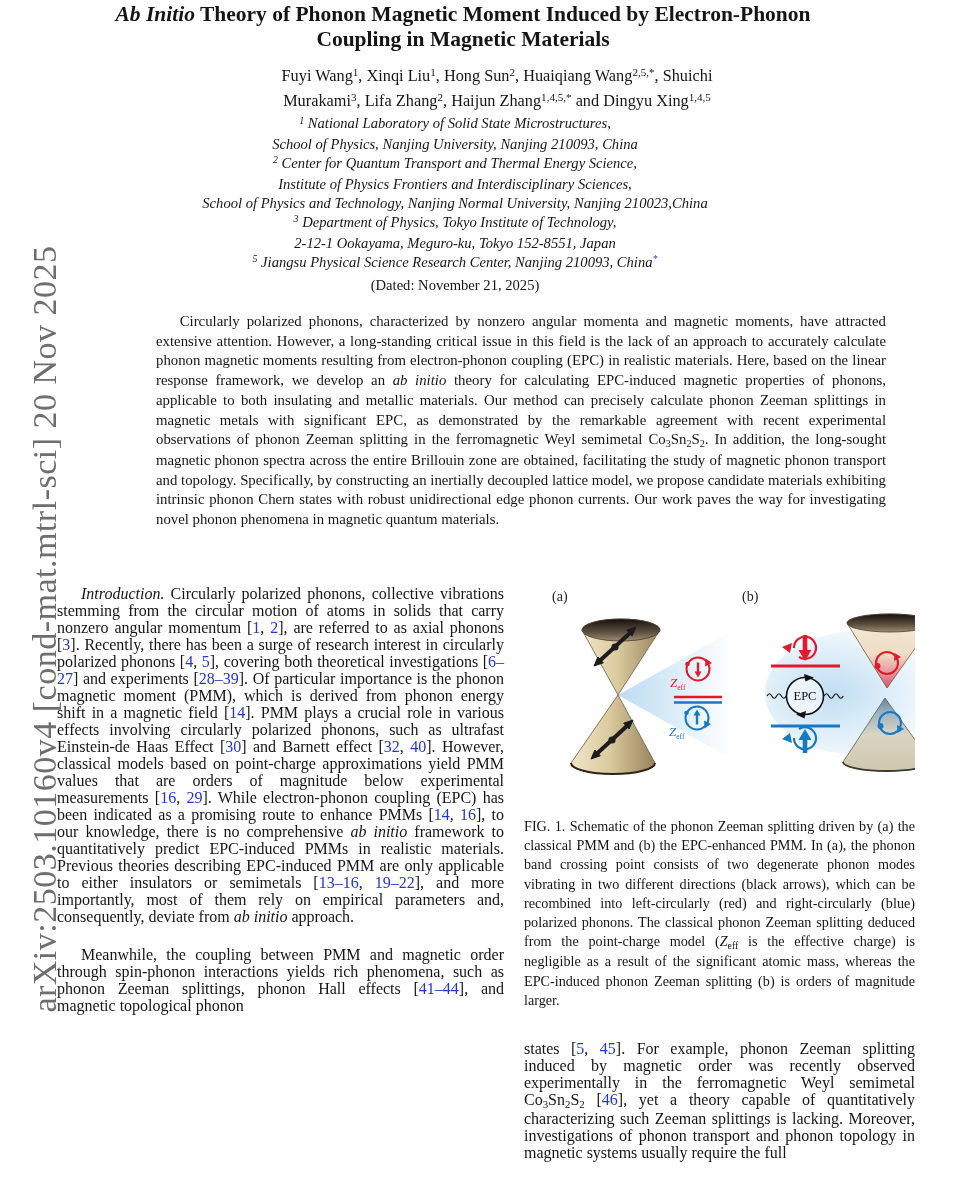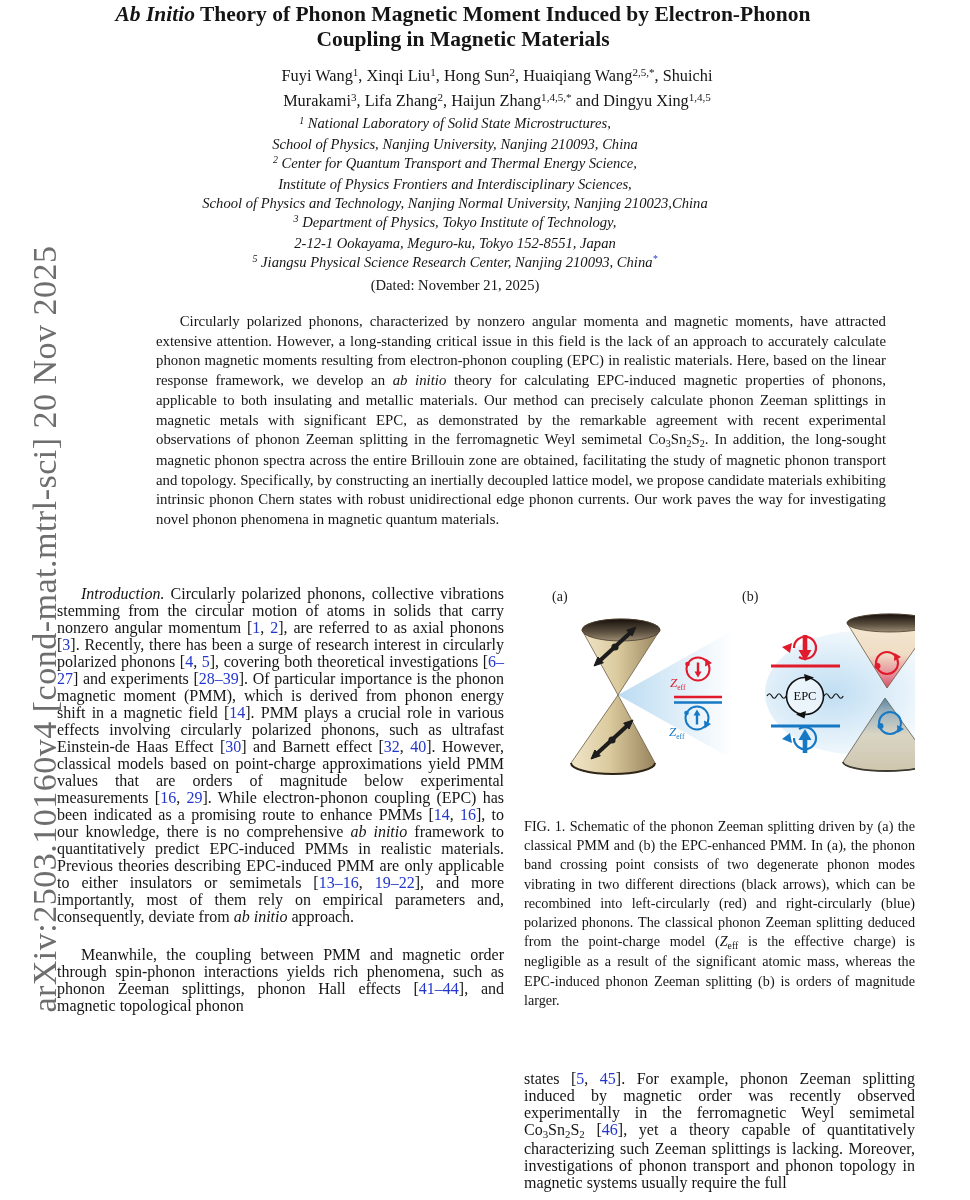--- a/index.html
+++ b/index.html
@@ -26,21 +26,21 @@
     font-size:14.8px;line-height:19.7px;text-align:justify;text-indent:1.6em;}
 
   .col-left{position:absolute;top:585px;left:57px;width:447px;}
   .col-right{position:absolute;top:585px;left:524px;width:391px;}
   .body-p{margin:0;font-size:16px;line-height:17px;text-align:justify;}
   .body-p.indent{text-indent:1.5em;}
   .body-p + .body-p{margin-top:21px;}
 
   .figure-svg{display:block;}
   .caption{margin-top:14px;font-size:14.2px;line-height:19.2px;text-align:justify;}
-  .col-right .body-p{margin-top:60px;}
+  .col-right .body-p{margin-top:30px;}
 
   
   .seg-i{font-style:italic;}
   .seg-sup{font-size:68%;position:relative;top:-0.45em;}
   .seg-sub{font-size:68%;position:relative;top:0.28em;}
   .seg-cite{color:#2336c9;}
   .seg-supcite{color:#2336c9;font-size:68%;position:relative;top:-0.45em;}
 
   .figtext{font-family:"Liberation Serif", serif;font-size:14px;fill:#222;}
   .epctext{font-family:"Liberation Serif", serif;font-size:12.5px;fill:#111;}

